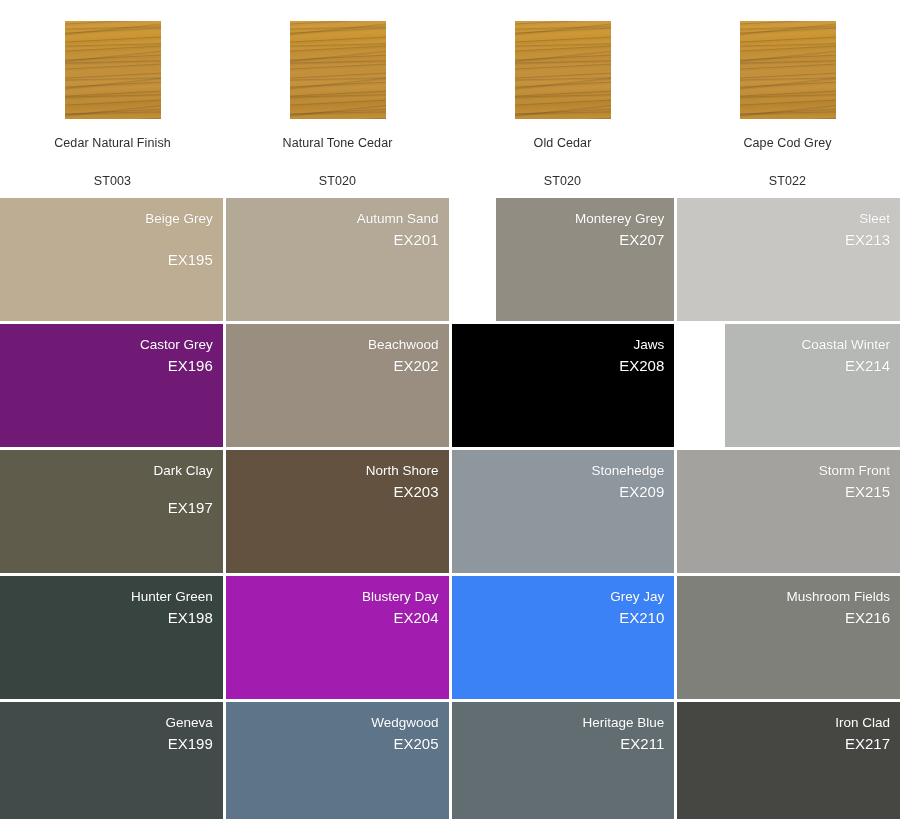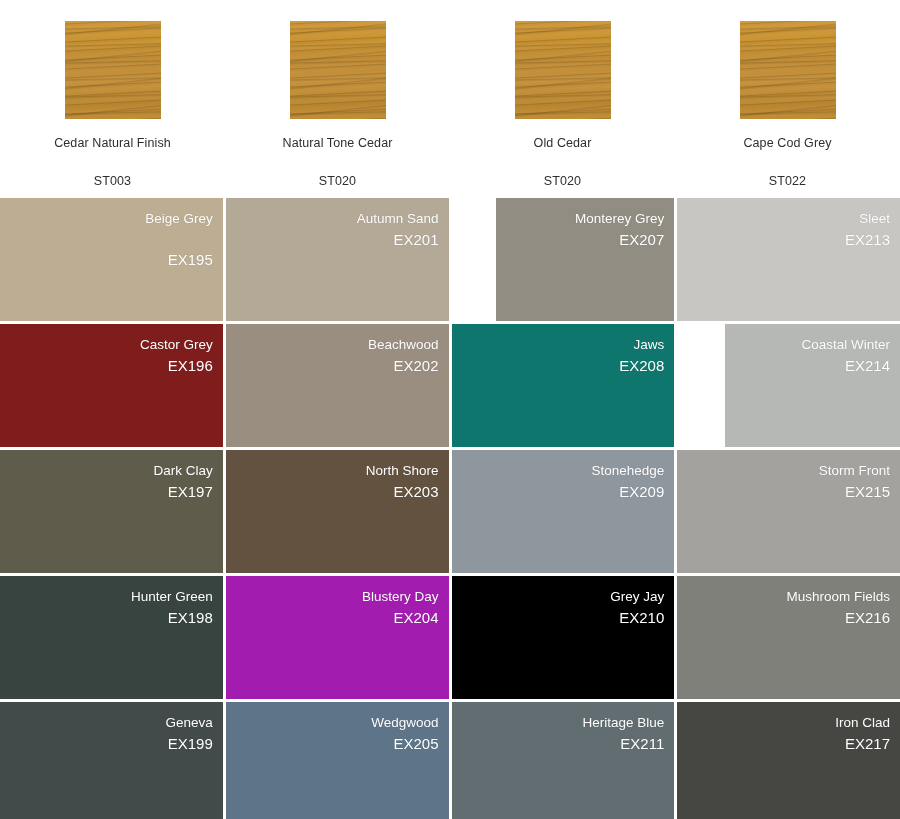--- a/index.html
+++ b/index.html
@@ -168,37 +168,37 @@
       <div class="color-code">EX201</div>
     </div>
     <div class="color-cell" style="background: rgb(145, 141, 131); margin-left: 44px;">
       <div class="color-name">Monterey Grey</div>
       <div class="color-code">EX207</div>
     </div>
     <div class="color-cell" style="background: rgb(199, 198, 194);">
       <div class="color-name">Sleet</div>
       <div class="color-code">EX213</div>
     </div>
-    <div class="color-cell" style="background: #7f1d1d;">
+    <div class="color-cell" style="background: #701a75;">
       <div class="color-name">Castor Grey</div>
       <div class="color-code">EX196</div>
     </div>
     <div class="color-cell" style="background: rgb(153, 142, 128);">
       <div class="color-name">Beachwood</div>
       <div class="color-code">EX202</div>
     </div>
-    <div class="color-cell" style="background: #0f766e;">
+    <div class="color-cell" style="background: #000000;">
       <div class="color-name">Jaws</div>
       <div class="color-code">EX208</div>
     </div>
     <div class="color-cell" style="background: rgb(181, 184, 181); margin-left: 48px;">
       <div class="color-name">Coastal Winter</div>
       <div class="color-code">EX214</div>
     </div>
-    <div class="color-cell" style="background: rgb(96, 92, 76);">
+    <div class="color-cell" style="background: rgb(96, 92, 76); gap: 16px;">
       <div class="color-name">Dark Clay</div>
       <div class="color-code">EX197</div>
     </div>
     <div class="color-cell" style="background: rgb(99, 82, 63);">
       <div class="color-name">North Shore</div>
       <div class="color-code">EX203</div>
     </div>
     <div class="color-cell" style="background: rgb(142, 151, 158);">
       <div class="color-name">Stonehedge</div>
       <div class="color-code">EX209</div>
@@ -208,21 +208,21 @@
       <div class="color-code">EX215</div>
     </div>
     <div class="color-cell" style="background: rgb(55, 68, 63);">
       <div class="color-name">Hunter Green</div>
       <div class="color-code">EX198</div>
     </div>
     <div class="color-cell" style="background: #a21caf;">
       <div class="color-name">Blustery Day</div>
       <div class="color-code">EX204</div>
     </div>
-    <div class="color-cell" style="background: #000000;">
+    <div class="color-cell" style="background: #3b82f6;">
       <div class="color-name">Grey Jay</div>
       <div class="color-code">EX210</div>
     </div>
     <div class="color-cell" style="background: rgb(128, 128, 122); padding-left: 18px;">
       <div class="color-name">Mushroom Fields</div>
       <div class="color-code">EX216</div>
     </div>
     <div class="color-cell" style="background: rgb(66, 74, 74);">
       <div class="color-name">Geneva</div>
       <div class="color-code">EX199</div>

